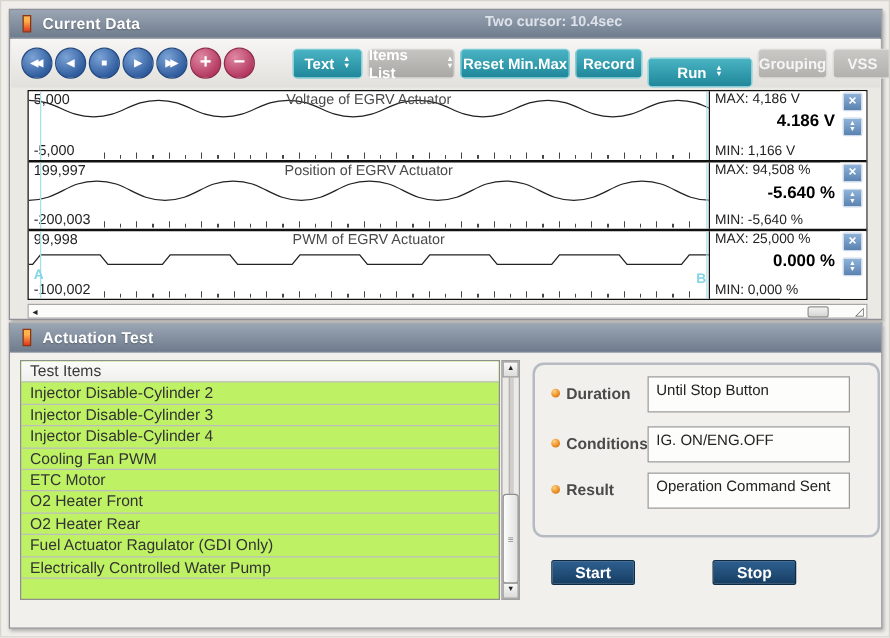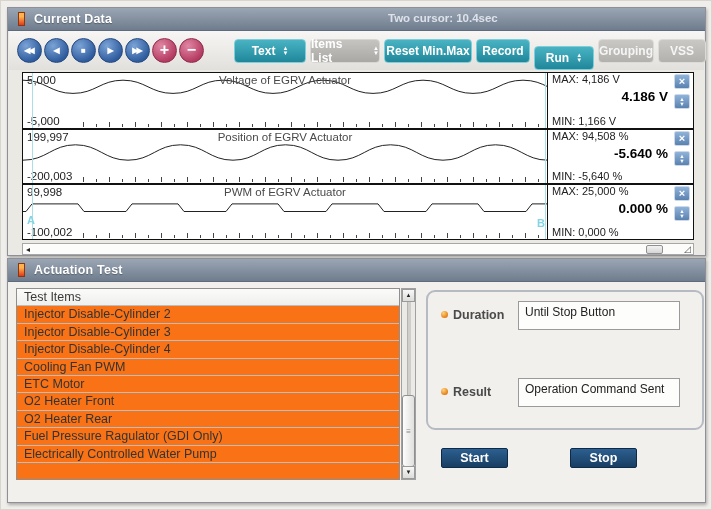--- a/index.html
+++ b/index.html
@@ -24,21 +24,21 @@
   .tbtn.teal{background:linear-gradient(#49b3c4,#1f8799);border-color:#7ecdd8;}
   .tbtn.gray{background:linear-gradient(#c5c4c1,#a9a8a5);border-color:#d7d6d3;}
   .tbtn.gray-dim{background:linear-gradient(#c9c8c5,#b2b1ae);border-color:#dcdbd8;color:rgba(255,255,255,.85);}
   .updn{display:flex;flex-direction:column;margin-left:7px;font-size:6px;line-height:5px;}
   
   #charts{position:absolute;left:14px;top:64px;width:672px;height:168px;background:#fff;border:1px solid #111;box-sizing:border-box;}
   .crow{position:relative;display:flex;}
   .crow.r1{height:55px;}
   .crow.r2{height:53px;border-top:2px solid #111;}
   .crow.r3{height:54px;border-top:2px solid #111;}
-  .plot{position:relative;width:524px;overflow:hidden;}
+  .plot{position:relative;width:524px;overflow:hidden;padding-left:20px;}
   .wave{position:absolute;left:0;top:0;width:100%;height:100%;}
   .ctitle{position:absolute;left:0;right:0;top:1px;text-align:center;font-size:11.5px;color:#4a4a4a;}
   .ytop{position:absolute;left:4px;top:1px;font-size:11.5px;color:#222;}
   .ybot{position:absolute;left:4px;bottom:1px;font-size:11.5px;color:#222;}
   .ticks-tall{position:absolute;left:60px;right:4px;bottom:1px;height:5px;background:repeating-linear-gradient(90deg,#444 0 1px,transparent 1px 26px);}
   .ticks-short{position:absolute;left:73px;right:4px;bottom:1px;height:3px;background:repeating-linear-gradient(90deg,#444 0 1px,transparent 1px 26px);}
   .cl{position:absolute;top:0;bottom:0;width:1px;background:#a8dfe9;}
   .cl.a{left:9px;} .cl.b{right:1px;}
   .cursor-label{position:absolute;color:#84d5e4;font-size:11px;font-weight:bold;}
   .alabel{left:4px;bottom:13px;} .blabel{right:2px;bottom:10px;}
@@ -47,21 +47,21 @@
   .vmin{position:absolute;bottom:1px;left:4px;font-size:11px;color:#222;}
   .vcur{position:absolute;top:16px;right:4px;font-size:13.5px;font-weight:bold;color:#000;}
   .btns{width:21px;padding:1px 0 0 2px;box-sizing:border-box;background:#fff;}
   .xbtn{width:16px;height:15px;background:linear-gradient(#8fb3d9,#5a82b0);border:1px solid #cdd9ea;border-radius:2px;color:#fff;font-size:11px;line-height:12px;text-align:center;font-weight:bold;box-sizing:border-box;}
   .spin{width:16px;height:15px;margin-top:5px;background:linear-gradient(#8fb3d9,#5a82b0);border:1px solid #cdd9ea;border-radius:2px;color:#fff;display:flex;flex-direction:column;align-items:center;justify-content:center;font-size:5.5px;line-height:5px;box-sizing:border-box;}
   #hscroll{position:absolute;left:14px;top:235px;width:672px;height:12px;background:#fcfcfb;border:1px solid #a7a7a7;box-sizing:border-box;}
   .hs-left{position:absolute;left:3px;top:1px;font-size:8px;color:#222;line-height:10px;}
   .hs-thumb{position:absolute;right:30px;top:1px;width:15px;height:7px;background:linear-gradient(#f2f2f2,#d5d5d5);border:1px solid #909090;border-radius:2px;}
   .hs-grip{position:absolute;right:2px;top:0;font-size:9px;color:#555;line-height:10px;}
   
-  #list{position:absolute;left:8px;top:29px;width:384px;height:192px;background:#f97316;border:1px solid #8f8f8f;overflow:hidden;box-sizing:border-box;}
+  #list{position:absolute;left:8px;top:29px;width:384px;height:192px;background:#bef264;border:1px solid #8f8f8f;overflow:hidden;box-sizing:border-box;}
   .lrow{height:17.4px;line-height:17.4px;padding-left:7px;font-size:12.5px;color:#333;border-bottom:1px solid #bdbdbd;white-space:nowrap;box-sizing:border-box;}
   .lrow.header{background:linear-gradient(#fbfbfa,#efefec);color:#3a3a3a;}
   .lrow.selected{outline:2px solid #e22d2d;outline-offset:-2px;}
   #vscroll{position:absolute;left:393px;top:29px;width:15px;height:192px;background:#ebeae7;border:1px solid #a0a0a0;box-sizing:border-box;}
   .vs-btn{position:absolute;left:0;right:0;height:13px;background:linear-gradient(#f8f8f8,#dcdcda);border:1px solid #9a9a9a;text-align:center;font-size:6px;line-height:11px;color:#222;box-sizing:border-box;}
   .vs-up{top:0;} .vs-down{bottom:0;}
   .vs-shaft{position:absolute;left:5px;top:13px;bottom:13px;width:3px;background:#cfcecb;border-left:1px solid #b5b4b1;}
   .vs-thumb{position:absolute;left:0;right:0;top:56%;bottom:12px;background:linear-gradient(90deg,#fdfdfd,#e0e0de);border:1px solid #8f8f8f;border-radius:3px;display:flex;align-items:center;justify-content:center;font-size:8px;color:#8a8a8a;box-sizing:border-box;}
   #panel{position:absolute;left:418px;top:31px;width:278px;height:140px;border:2px solid #b6bac3;border-radius:9px;box-sizing:border-box;}
   .fld{position:absolute;left:0;right:0;height:29px;}
@@ -102,41 +102,41 @@
             <span class="mglyph dbl">▶▶</span>
           </div>
           <div class="mbtn crimson">
             <span class="mglyph pm">+</span>
           </div>
           <div class="mbtn crimson">
             <span class="mglyph pm">−</span>
           </div>
         </div>
       <div id="toolbar-buttons" style="display:flex;align-items:center;">
-          <div class="tbtn teal first" style="width: 72px;">
+          <div class="tbtn teal first" style="width: 56px;">
             <span>Text</span>
             <span class="updn">
               <span>▲</span>
               <span>▼</span>
             </span>
           </div>
           <div class="tbtn gray" style="width: 70px;">
             <span>Items List</span>
             <span class="updn">
               <span>▲</span>
               <span>▼</span>
             </span>
           </div>
           <div class="tbtn teal" style="width: 88px;">
             <span>Reset Min.Max</span>
           </div>
           <div class="tbtn teal" style="width: 54px;">
             <span>Record</span>
           </div>
-          <div class="tbtn teal" style="width: 60px; margin-top: 14px;">
+          <div class="tbtn teal" style="width: 84px; margin-top: 14px;">
             <span>Run</span>
             <span class="updn">
               <span>▲</span>
               <span>▼</span>
             </span>
           </div>
           <div class="tbtn gray-dim" style="width: 56px;">
             <span>Grouping</span>
           </div>
           <div class="tbtn gray-dim" style="width: 48px;">
@@ -246,37 +246,42 @@
 
     <div id="list">
         <div class="lrow header">Test Items</div>
         <div class="lrow">Injector Disable-Cylinder 2</div>
         <div class="lrow">Injector Disable-Cylinder 3</div>
         <div class="lrow">Injector Disable-Cylinder 4</div>
         <div class="lrow">Cooling Fan PWM</div>
         <div class="lrow">ETC Motor</div>
         <div class="lrow">O2 Heater Front</div>
         <div class="lrow">O2 Heater Rear</div>
-        <div class="lrow">Fuel Pressure Ragulator (GDI Only)</div>
+        <div class="lrow">Fuel Actuator Ragulator (GDI Only)</div>
         <div class="lrow">Electrically Controlled Water Pump</div>
       </div>
 
     <div id="vscroll">
       <div class="vs-shaft"></div>
       <div class="vs-btn vs-up">▲</div>
       <div class="vs-thumb">≡</div>
       <div class="vs-btn vs-down">▼</div>
     </div>
 
     <div id="panel">
       <div class="fld f0">
         <span class="bullet"></span>
         <span class="flabel">Duration</span>
         <div class="fbox">Until Stop Button</div>
       </div>
+      <div class="fld f1">
+        <span class="bullet"></span>
+        <span class="flabel">Conditions</span>
+        <div class="fbox">IG. ON/ENG.OFF</div>
+      </div>
       <div class="fld f2">
         <span class="bullet"></span>
         <span class="flabel">Result</span>
         <div class="fbox">Operation Command Sent</div>
       </div>
     </div>
 
     <div class="abtn" id="btn-start">Start</div>
     <div class="abtn" id="btn-stop">Stop</div>
   </section>

